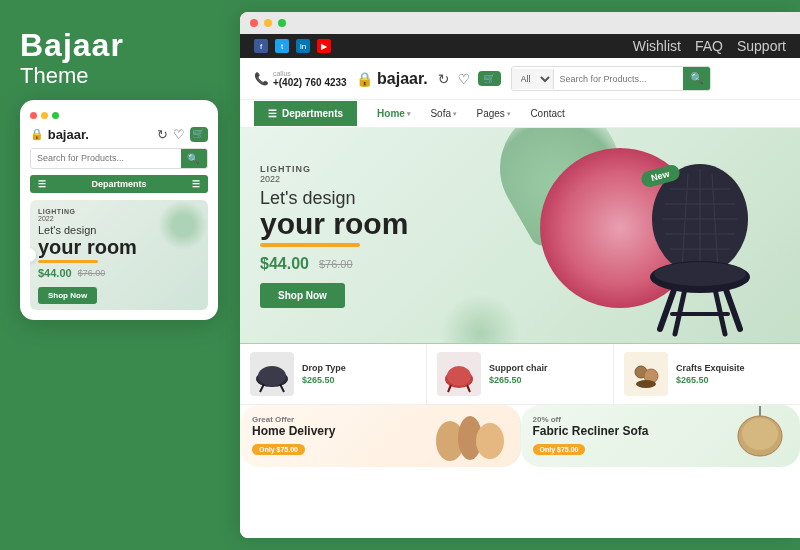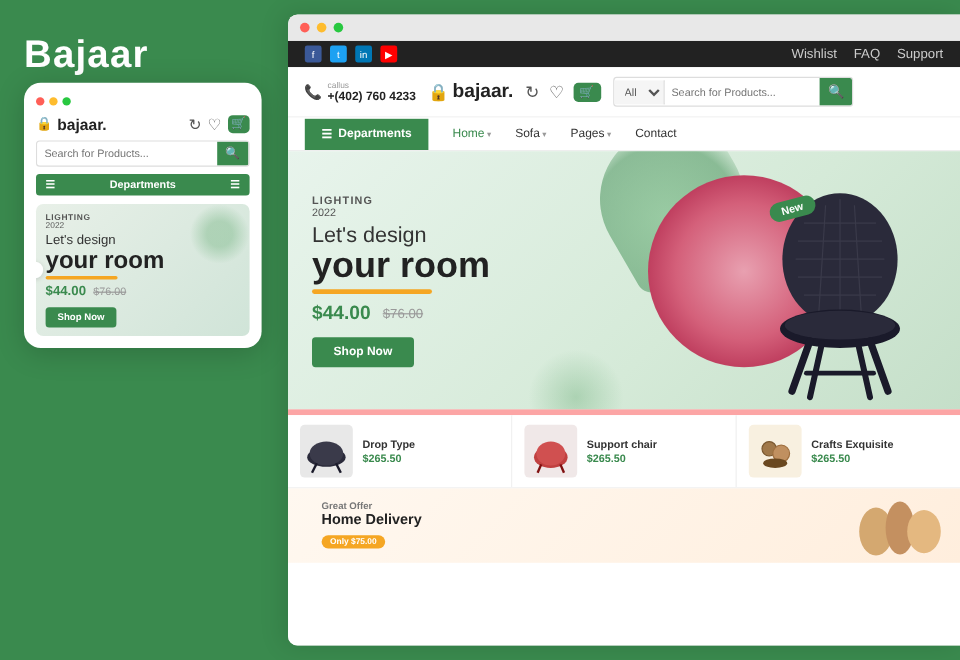--- a/index.html
+++ b/index.html
@@ -278,21 +278,21 @@
     }
     .fb { background: #3b5998; }
     .tw { background: #1da1f2; }
     .li { background: #0077b5; }
     .yt { background: #ff0000; }
     .topbar-links {
       display: flex;
       gap: 14px;
     }
     .topbar-link {
-      font-size: 11px;
+      font-size: 14px;
       color: #ccc;
       cursor: pointer;
       text-decoration: none;
     }
 
     
     .site-header {
       background: #fff;
       display: flex;
       align-items: center;
@@ -396,21 +396,21 @@
     .nav-link {
       font-size: 10px;
       color: #333;
       padding: 8px 10px;
       cursor: pointer;
       text-decoration: none;
       display: flex;
       align-items: center;
       gap: 2px;
     }
-    .nav-link.active { color: #3a8a4e; font-weight: 400; }
+    .nav-link.active { color: #3a8a4e; font-weight: 700; }
     .nav-caret { font-size: 7px; color: #999; }
 
     
     .hero-banner {
       background: linear-gradient(135deg, #e8f4ec 0%, #d5ead8 60%, #c5dfc9 100%);
       position: relative;
       overflow: hidden;
       height: 215px;
       display: flex;
       align-items: center;
@@ -528,21 +528,21 @@
     
     .chair-svg {
       width: 140px;
       height: 180px;
     }
 
     
     .product-row {
       display: flex;
       gap: 0;
-      border-top: 5px solid #fca5a5;
+      border-top: 1px solid #fca5a5;
     }
     .product-card {
       flex: 1;
       border-right: 1px solid #eee;
       padding: 8px 10px;
       display: flex;
       align-items: center;
       gap: 8px;
       background: #fff;
     }
@@ -571,24 +571,25 @@
 
     
     .promo-row {
       display: flex;
       gap: 0;
       border-top: 1px solid #eee;
     }
     .promo-card {
       flex: 1;
       border-right: 1px solid #eee;
-      padding: 10px 28px;
+      padding: 10px 12px;
       position: relative;
       overflow: hidden;
       min-height: 62px;
+      border-radius: 19px;
     }
     .promo-card:last-child { border-right: none; }
     .promo-label {
       font-size: 8px;
       color: #777;
       font-weight: 600;
     }
     .promo-title {
       font-size: 12px;
       font-weight: 800;
@@ -613,20 +614,21 @@
       align-items: center;
       justify-content: center;
       overflow: hidden;
     }
   </style>
 </head>
 <body>
 
 <div class="left-panel">
   <div class="brand-title">Bajaar</div>
+  <div class="brand-subtitle">Theme</div>
 
   <div class="mobile-mockup">
     <div class="mobile-dots">
       <div class="mobile-dot dot-red"></div>
       <div class="mobile-dot dot-yellow"></div>
       <div class="mobile-dot dot-green"></div>
     </div>
 
     <div class="mobile-header">
       <div class="mobile-logo">
@@ -843,15 +845,30 @@
         </div>
         <div class="promo-img-area">
           <svg width="90" height="60" viewBox="0 0 90 60">
             <ellipse cx="25" cy="35" rx="14" ry="20" fill="#d4a870"></ellipse>
             <ellipse cx="45" cy="32" rx="12" ry="22" fill="#c49060"></ellipse>
             <ellipse cx="65" cy="35" rx="14" ry="18" fill="#e4b880"></ellipse>
           </svg>
         </div>
       </div>
 
+      <div class="promo-card" style="background: linear-gradient(135deg, #f0f8f0, #e0f0e0);">
+        <div>
+          <div class="promo-label">20% off</div>
+          <div class="promo-title">Fabric Recliner Sofa</div>
+          <div class="promo-badge">Only $75.00</div>
+        </div>
+        <div class="promo-img-area">
+          <svg width="90" height="60" viewBox="0 0 90 60">
+
+            <line x1="55" y1="0" x2="55" y2="15" stroke="#888" stroke-width="2"></line>
+            <ellipse cx="55" cy="30" rx="22" ry="20" fill="#c8a870" stroke="#a88050" stroke-width="1"></ellipse>
+            <ellipse cx="55" cy="28" rx="18" ry="16" fill="#d4b880"></ellipse>
+          </svg>
+        </div>
+      </div>
     </div>
   </div>
 </div>
 
 </body></html>

